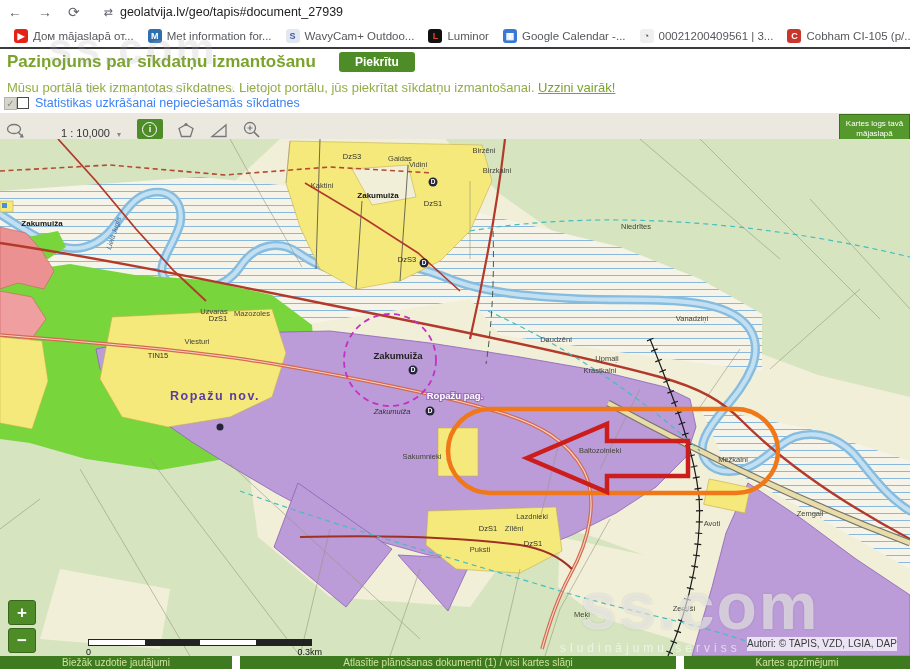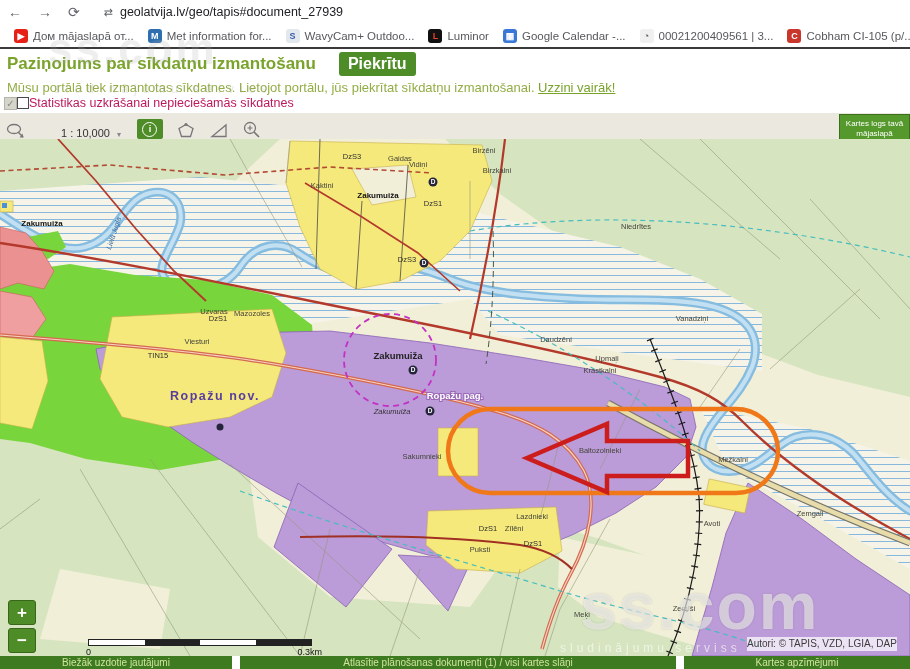--- a/index.html
+++ b/index.html
@@ -16,30 +16,30 @@
                  background:#fff;overflow:hidden;white-space:nowrap}
   .bm{display:flex;align-items:center;margin-left:14px;flex:0 0 auto;cursor:pointer}
   .fav{width:14px;height:14px;border-radius:3px;font-size:9px;font-weight:bold;
        display:flex;align-items:center;justify-content:center;margin-right:5px;flex:0 0 auto}
   .bm-label{font-size:11.5px;color:#55585c}
   #divider{left:0;top:47px;width:910px;height:2px;background:#3a3a3a}
 
   
   #title-row{left:7px;top:52px;display:flex;align-items:center;gap:23px}
   #cookie-title{font-size:17px;font-weight:bold;color:#7aa32b}
-  #accept-btn{background:#4e8c27;color:#fff;font-size:16px;font-weight:bold;border:none;
-              border-radius:3px;padding:3px 9px;cursor:pointer}
+  #accept-btn{background:#4e8c27;color:#fff;font-size:12px;font-weight:bold;border:none;
+              border-radius:3px;padding:3px 16px;cursor:pointer}
   #cookie-msg{left:7px;top:80px;font-size:13px;color:#93ad45}
   #cookie-link{color:#7aa32b;text-decoration:underline;cursor:pointer}
   #cookie-checks{left:4px;top:96px;display:flex;align-items:center;font-size:12.5px}
   .cbbox1{width:11px;height:11px;background:#d5d5cc;border:1px solid #b5b5ab;color:#8a8a80;
           font-size:10px;line-height:11px;text-align:center;flex:0 0 auto}
   .cb1-label{color:#c2cbae;margin:0 26px 0 5px}
   .cbbox2{width:10px;height:10px;background:#fff;border:1.5px solid #4a4a4a;flex:0 0 auto}
-  .cb2-label{color:#be185d;margin-left:0}
+  .cb2-label{color:#3b82f6;margin-left:6px}
 
   
   #map-toolbar{left:0;top:113px;width:910px;height:26px;background:#ebe8e0;
                border-bottom:1px solid #c2bfb4;display:flex;align-items:flex-end}
   #scale-ctl{font-size:11px;color:#333;margin-left:34px;cursor:pointer}
   .caret{font-size:8px;color:#888;margin-left:7px}
   #info-btn{width:26px;height:20px;background:#4e8c27;border-radius:2px;margin-left:16px;
             display:flex;align-items:center;justify-content:center;cursor:pointer}
   #info-btn .ic{width:13px;height:13px;border:1.5px solid #fff;border-radius:50%;color:#fff;
                 font-size:9px;font-weight:bold;line-height:12px;text-align:center}

